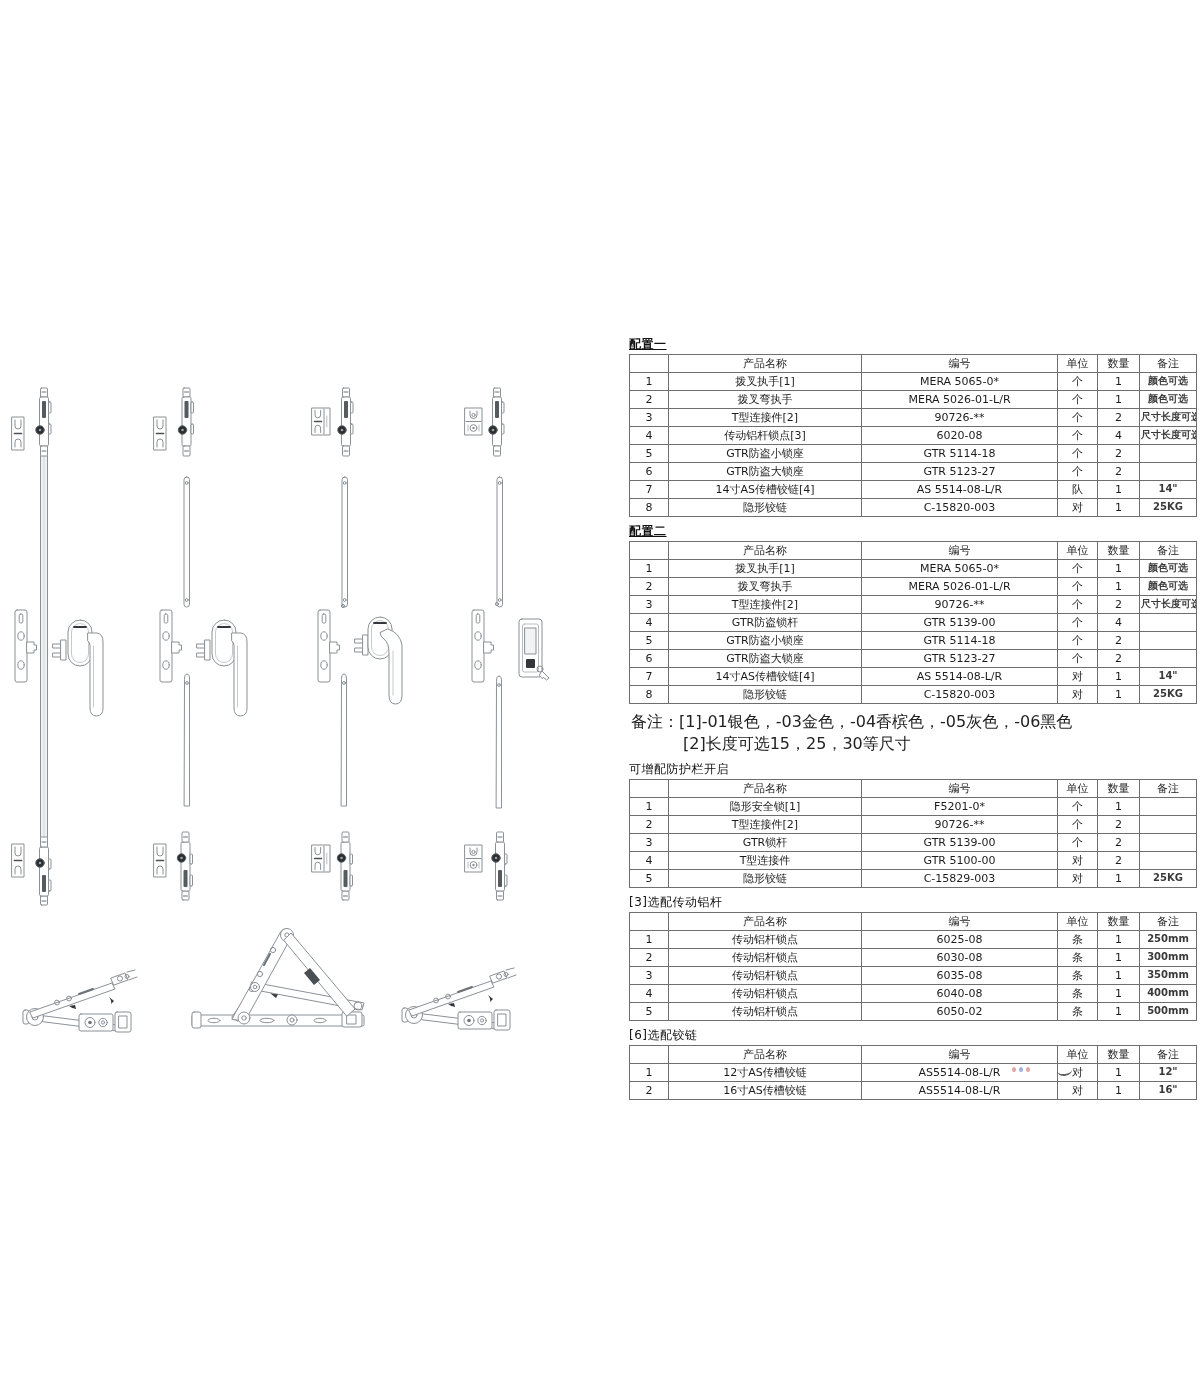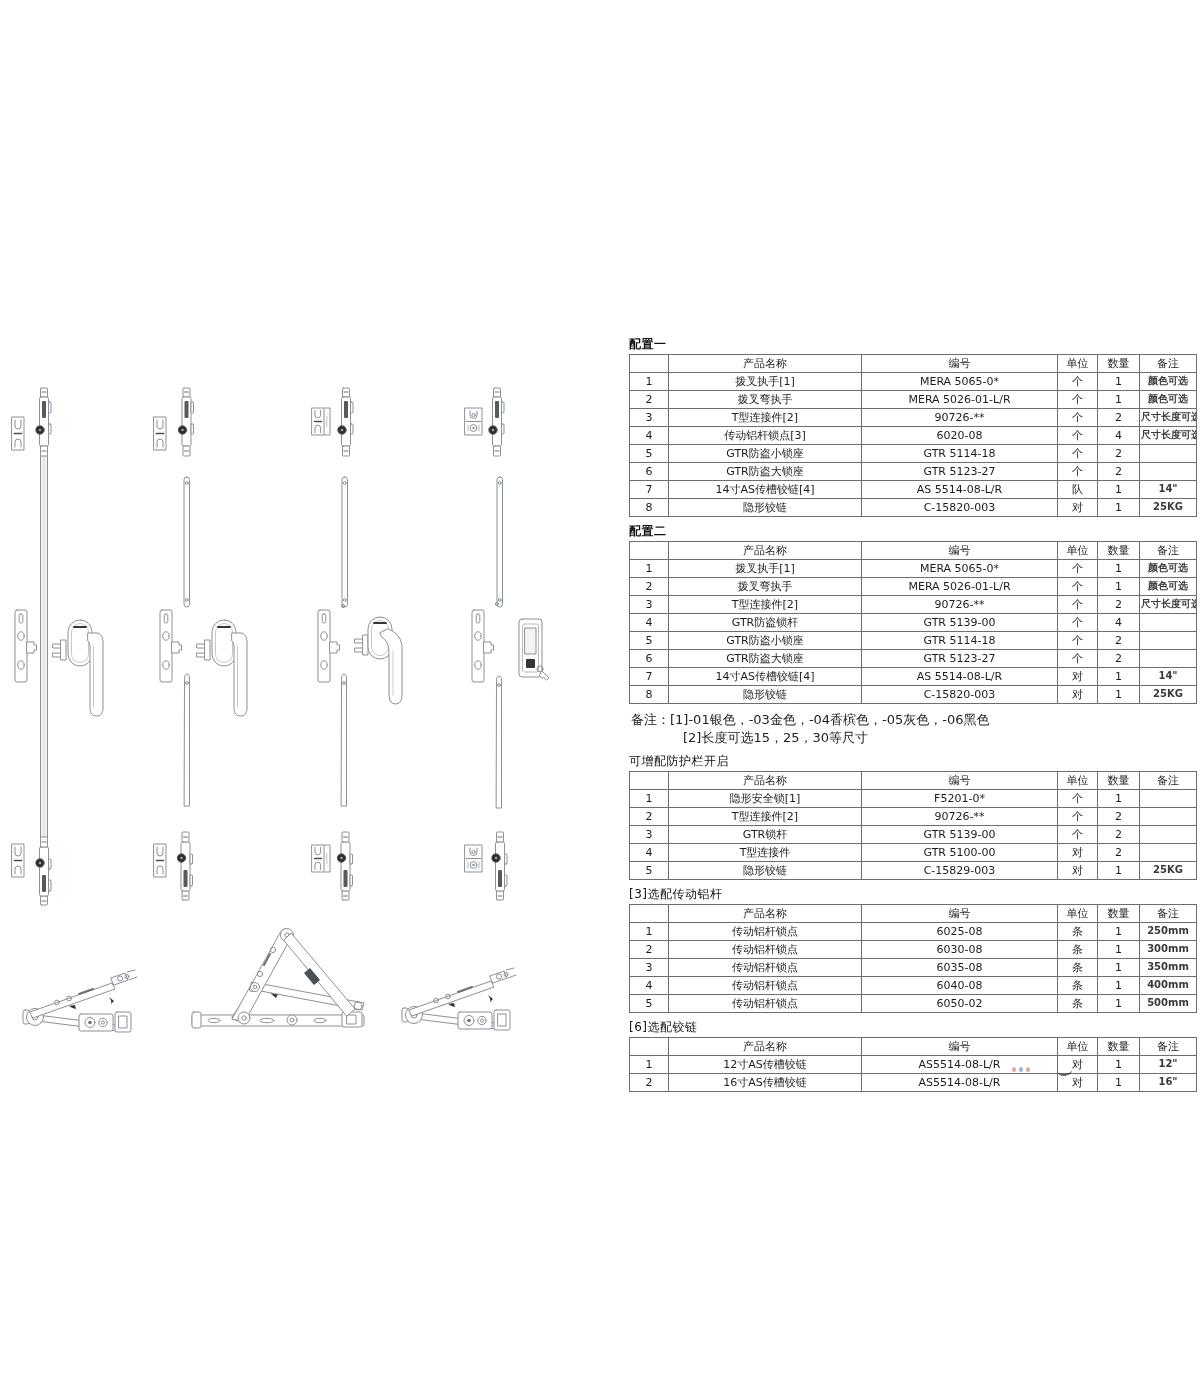--- a/index.html
+++ b/index.html
@@ -5,29 +5,29 @@
   html,body{margin:0;padding:0;}
   body{
     width:1200px;height:1400px;position:relative;background:#ffffff;
     font-family:"DejaVu Sans","Liberation Sans",sans-serif;
     -webkit-font-smoothing:antialiased;overflow:hidden;color:#1c1c1e;
   }
   
   .right-col{position:absolute;left:629px;top:337px;width:569px;}
   .sec{margin-bottom:7px;}
   .ttl{font-size:12px;color:#111;margin:0 0 3px 0;line-height:14px;letter-spacing:.5px;}
-  .ttl.bold{font-weight:bold;}
+  .ttl.bold{font-weight:bold;text-decoration:underline;}
   table.spec{border-collapse:collapse;width:567px;table-layout:fixed;}
   .spec th,.spec td{
     border:1px solid #6e6e6e;text-align:center;vertical-align:middle;
     padding:0 1px;font-size:11px;font-weight:normal;color:#1c1c1e;
     height:17px;line-height:1.05;overflow:hidden;white-space:nowrap;
   }
   .spec td.rem{font-size:10px;color:#3a3a3a;font-weight:bold;}
-  .notes{font-size:13px;color:#222;margin:4px 0 8px 2px;line-height:1.35;}
+  .notes{font-size:16px;color:#222;margin:4px 0 8px 2px;line-height:1.35;}
   .notes .l2{margin-left:52px;}
   
   #drawings{position:absolute;left:0;top:370px;}
   
   .af1{position:absolute;left:1012px;top:1067px;width:30px;height:9px;opacity:.45;filter:blur(.4px);}
   .afdot{display:inline-block;width:4px;height:5px;border-radius:50%;margin-right:3px;vertical-align:top;}
   .af2{position:absolute;left:1057px;top:1065px;width:15px;height:9px;
        border-bottom:2.5px solid #1e1e1e;border-radius:50%;opacity:.7;transform:rotate(-6deg);}
 </style>
 </head>

